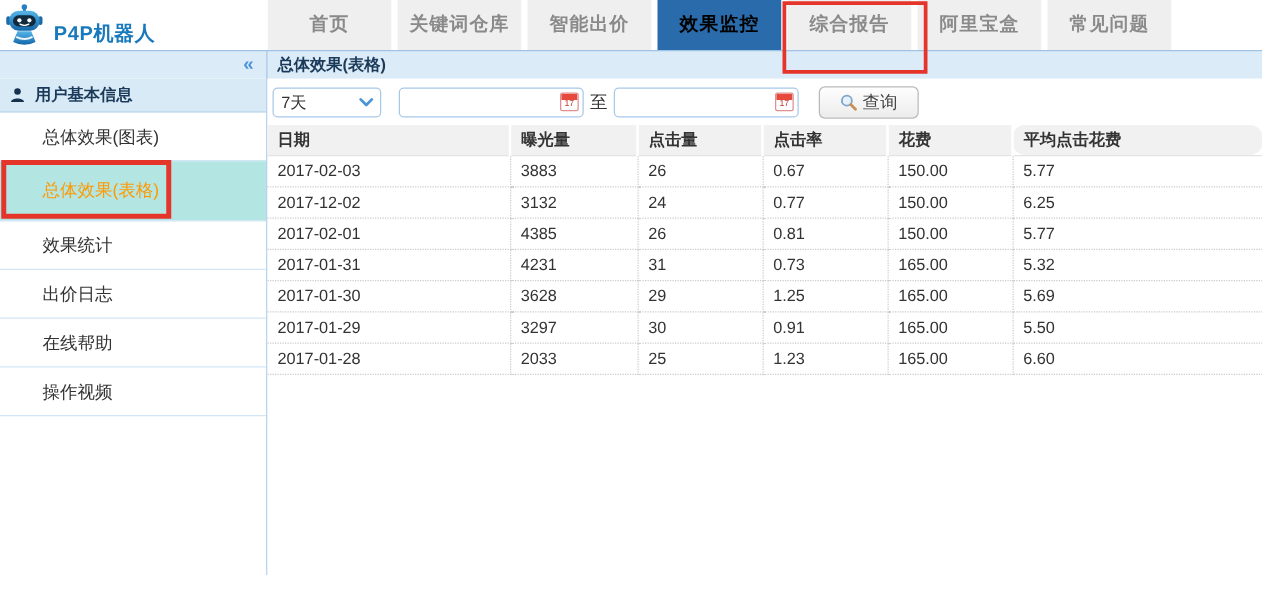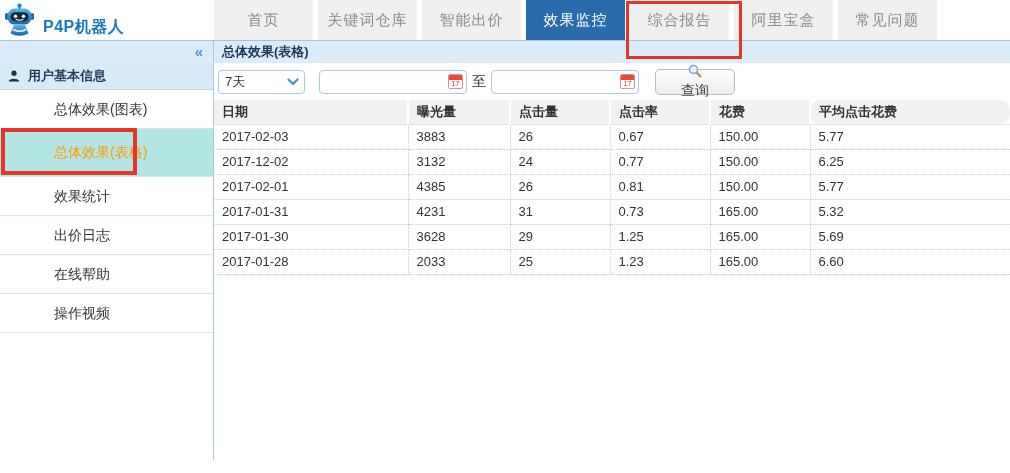--- a/index.html
+++ b/index.html
@@ -5,50 +5,50 @@
   html,body{margin:0;padding:0;background:#fff;}
   body{font-family:"Liberation Sans","DejaVu Sans",sans-serif;}
   #app{position:relative;width:1010px;height:473px;overflow:hidden;background:#fff;}
 
   
   .topbar{position:absolute;left:0;top:0;width:1010px;height:40px;background:#fff;}
   .brand{position:absolute;left:4px;top:2px;display:flex;align-items:flex-end;gap:8px;height:36px;}
   .brand-title{font-size:16px;font-weight:bold;color:#1879bd;letter-spacing:.5px;}
   .tabs{position:absolute;left:214px;top:0;right:0;height:40px;display:flex;overflow:hidden;}
   .tab{flex:0 0 auto;width:99px;margin-right:5px;height:40px;line-height:40px;text-align:center;
-       background:#efeff0;color:#8a8a8a;font-size:15px;font-weight:normal;cursor:pointer;letter-spacing:1px;}
-  .tab.active{background:#2a6cab;color:#ffffff;}
+       background:#efeff0;color:#8a8a8a;font-size:15px;font-weight:bold;cursor:pointer;letter-spacing:1px;}
+  .tab.active{background:#2a6cab;color:#000000;}
 
   
   .subbar{position:absolute;left:0;top:40px;width:1010px;height:23px;background:#dcebf8;border-top:1px solid #9fc3e2;box-sizing:border-box;display:flex;}
   .subbar-left{width:213px;box-sizing:border-box;text-align:right;padding-right:10px;}
   .collapse{font-size:15px;font-weight:bold;color:#4a94d8;line-height:22px;cursor:pointer;}
   .subbar-main{flex:1;padding-left:9px;font-size:13px;font-weight:bold;color:#1b3a5a;line-height:22px;}
 
   
   .sidebar{position:absolute;left:0;top:63px;width:213px;bottom:0;background:#fff;}
   .side-header{height:27px;background:#d9eaf7;border-bottom:1px solid #bcd6ec;display:flex;align-items:center;gap:8px;padding-left:8px;font-size:13px;font-weight:bold;color:#1b3a5a;box-sizing:border-box;}
-  .side-item{height:39px;line-height:38px;padding-left:54px;font-size:14px;color:#333;border-bottom:1px solid #d2e6f5;cursor:pointer;box-sizing:border-box;}
+  .side-item{height:39px;line-height:38px;padding-left:34px;font-size:14px;color:#333;border-bottom:1px solid #d2e6f5;cursor:pointer;box-sizing:border-box;}
   .side-item.selected{height:48px;line-height:47px;background:#b3e6e2;color:#ff9900;}
   .v-divider{position:absolute;left:213px;top:40px;width:1px;height:420px;background:#a6c8e6;}
 
   
   .content{position:absolute;left:214px;top:63px;right:0;bottom:0;background:#fff;}
   .filterbar{height:37px;display:flex;align-items:center;padding-left:4px;}
   .select{width:87px;height:24px;box-sizing:border-box;border:1px solid #a6c9e8;border-radius:4px;background:#fff;
           display:flex;align-items:center;justify-content:space-between;padding:0 5px 0 6px;font-size:13px;color:#333;cursor:pointer;}
   .date-field{position:relative;width:148px;height:24px;margin-left:14px;}
   .date-field input{width:100%;height:100%;box-sizing:border-box;border:1px solid #a6c9e8;border-radius:4px;padding:0 24px 0 6px;font-size:13px;color:#333;outline:none;}
   .cal-icon{position:absolute;right:4px;top:4px;width:15px;height:15px;box-sizing:border-box;border:1px solid #e09090;border-radius:2px;background:#fff;overflow:hidden;cursor:pointer;}
   .cal-icon::before{content:"";position:absolute;top:0;left:0;right:0;height:5px;background:#e64a3c;}
   .cal-icon::after{content:"17";position:absolute;top:5px;left:0;right:0;text-align:center;font-size:7px;line-height:8px;color:#c0392b;}
   .to-label{margin:0 5px;font-size:14px;color:#333;}
   .query-btn{margin-left:16px;width:80px;height:26px;border:1px solid #b9b9b9;border-radius:5px;
              background:linear-gradient(#fefefe,#ececec);font-size:14px;color:#444;
-             display:flex;align-items:center;justify-content:center;gap:4px;cursor:pointer;font-family:inherit;flex-direction:column;}
+             display:flex;align-items:center;justify-content:center;gap:4px;cursor:pointer;font-family:inherit;}
 
   
   table{border-collapse:collapse;width:100%;table-layout:fixed;font-size:13px;color:#333;}
   th{background:#f1f1f2;height:24px;text-align:left;padding:0 0 0 8px;font-weight:bold;color:#333;
      border-right:2px solid #fff;border-bottom:1px solid #e3e3e3;box-sizing:border-box;}
   th:last-child{border-right:none;border-radius:10px;}
   td{height:25px;padding-left:8px;border-right:1px dotted #ccc;border-bottom:1px dotted #ccc;box-sizing:border-box;}
   td:last-child{border-right:none;}
 
   
@@ -209,20 +209,28 @@
           </tr>
           <tr>
             <td>2017-01-30</td>
             <td>3628</td>
             <td>29</td>
             <td>1.25</td>
             <td>165.00</td>
             <td>5.69</td>
           </tr>
           <tr>
+            <td>2017-01-29</td>
+            <td>3297</td>
+            <td>30</td>
+            <td>0.91</td>
+            <td>165.00</td>
+            <td>5.50</td>
+          </tr>
+          <tr>
             <td>2017-01-28</td>
             <td>2033</td>
             <td>25</td>
             <td>1.23</td>
             <td>165.00</td>
             <td>6.60</td>
           </tr>
         </tbody>
     </table>
   </main>

